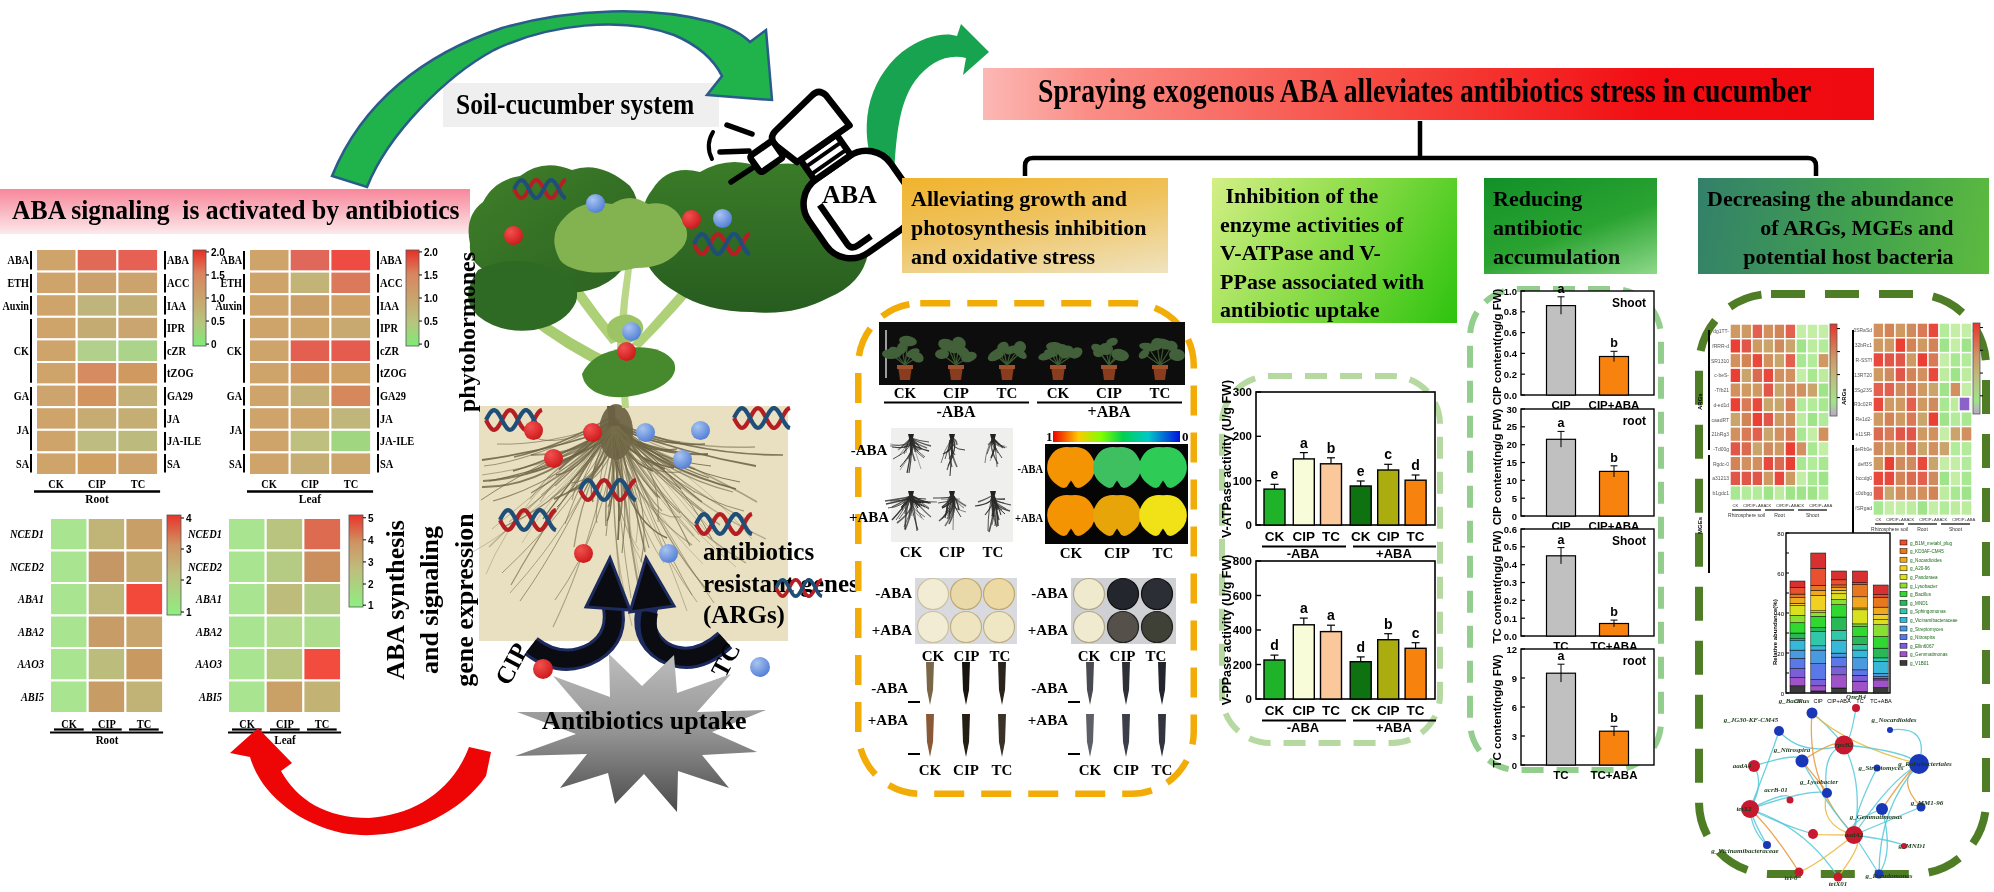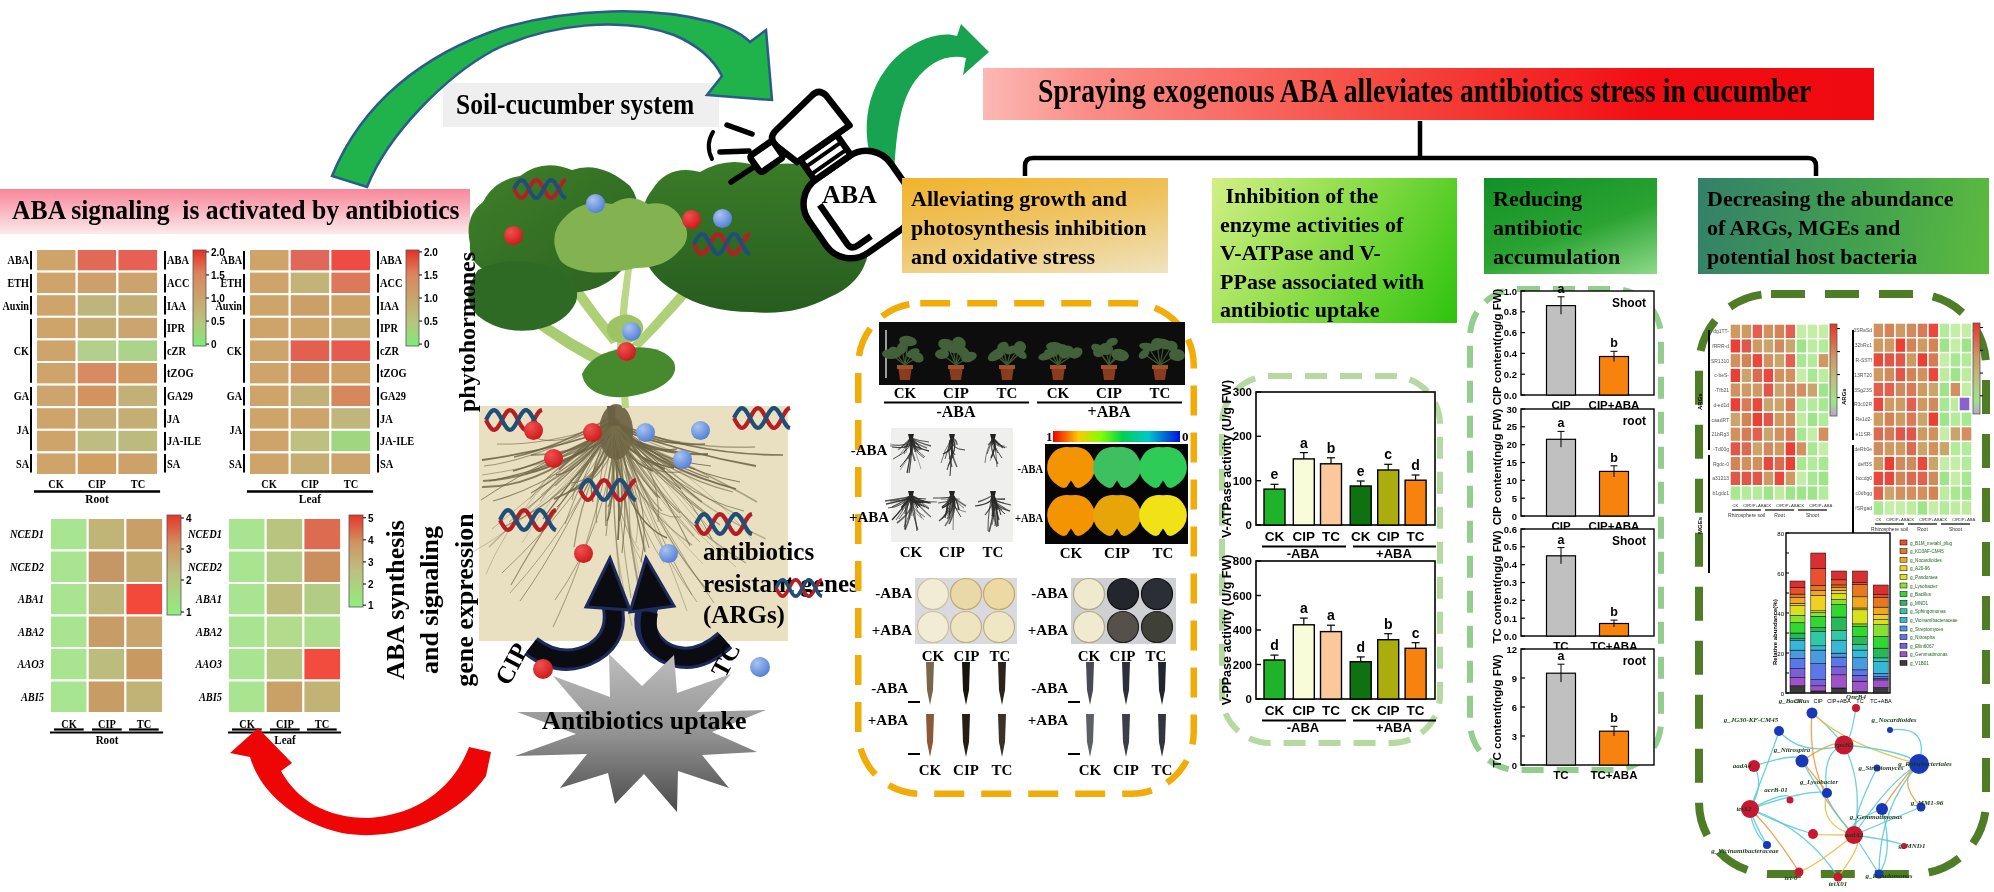--- a/index.html
+++ b/index.html
@@ -802,21 +802,21 @@
 background:linear-gradient(170deg,#f1b32b 0%,#efc360 45%,#efe3c0 100%);"></div>
 <div class="abs bser" style="left:911px;top:184px;font-size:22px;line-height:1.32;">Alleviating growth and<br>photosynthesis inhibition<br>and oxidative stress</div>
 <div class="abs" style="left:1212px;top:178px;width:245px;height:145px;
 background:linear-gradient(300deg,#2dc30e 0%,#8edd4a 55%,#d3ef86 100%);"></div>
 <div class="abs bser" style="left:1220px;top:182px;font-size:22px;line-height:1.3;">&nbsp;Inhibition of the<br>enzyme activities of<br>V-ATPase and V-<br>PPase associated with<br>antibiotic uptake</div>
 <div class="abs" style="left:1484px;top:178px;width:173px;height:96px;
 background:linear-gradient(160deg,#129028 0%,#2aa331 55%,#8ed98a 100%);"></div>
 <div class="abs bser" style="left:1493px;top:184px;font-size:22px;line-height:1.32;">Reducing<br>antibiotic<br>accumulation</div>
 <div class="abs" style="left:1698px;top:178px;width:291px;height:96px;
 background:linear-gradient(100deg,#33806a 0%,#41a14e 55%,#5dbb3f 100%);"></div>
-<div class="abs bser" style="left:1707px;top:184px;font-size:22px;line-height:1.32;">Decreasing the abundance<br>of ARGs, MGEs and<br>potential host bacteria</div>
+<div class="abs bser" style="left:1707px;top:184px;font-size:22px;line-height:1.32;text-align:right;">Decreasing the abundance<br>of ARGs, MGEs and<br>potential host bacteria</div>
 <svg class="abs" style="left:855px;top:300px" width="342" height="497">
     <rect x="3.25" y="3.25" width="335.5" height="490.5" rx="62" fill="none" stroke="#f2ac08" stroke-width="6.5" stroke-dasharray="30 17"></rect>
   </svg>
 <svg class="abs" style="left:1219px;top:373px" width="224" height="373">
     <rect x="3.0" y="3.0" width="218" height="367" rx="48" fill="none" stroke="#b6d9a2" stroke-width="6" stroke-dasharray="22 13"></rect>
   </svg>
 <svg class="abs" style="left:1467px;top:286px" width="197" height="487">
     <rect x="3.0" y="3.0" width="191" height="481" rx="48" fill="none" stroke="#93ce8e" stroke-width="6" stroke-dasharray="22 13"></rect>
   </svg>
 <svg class="abs" style="left:1695px;top:290px" width="295" height="588">

